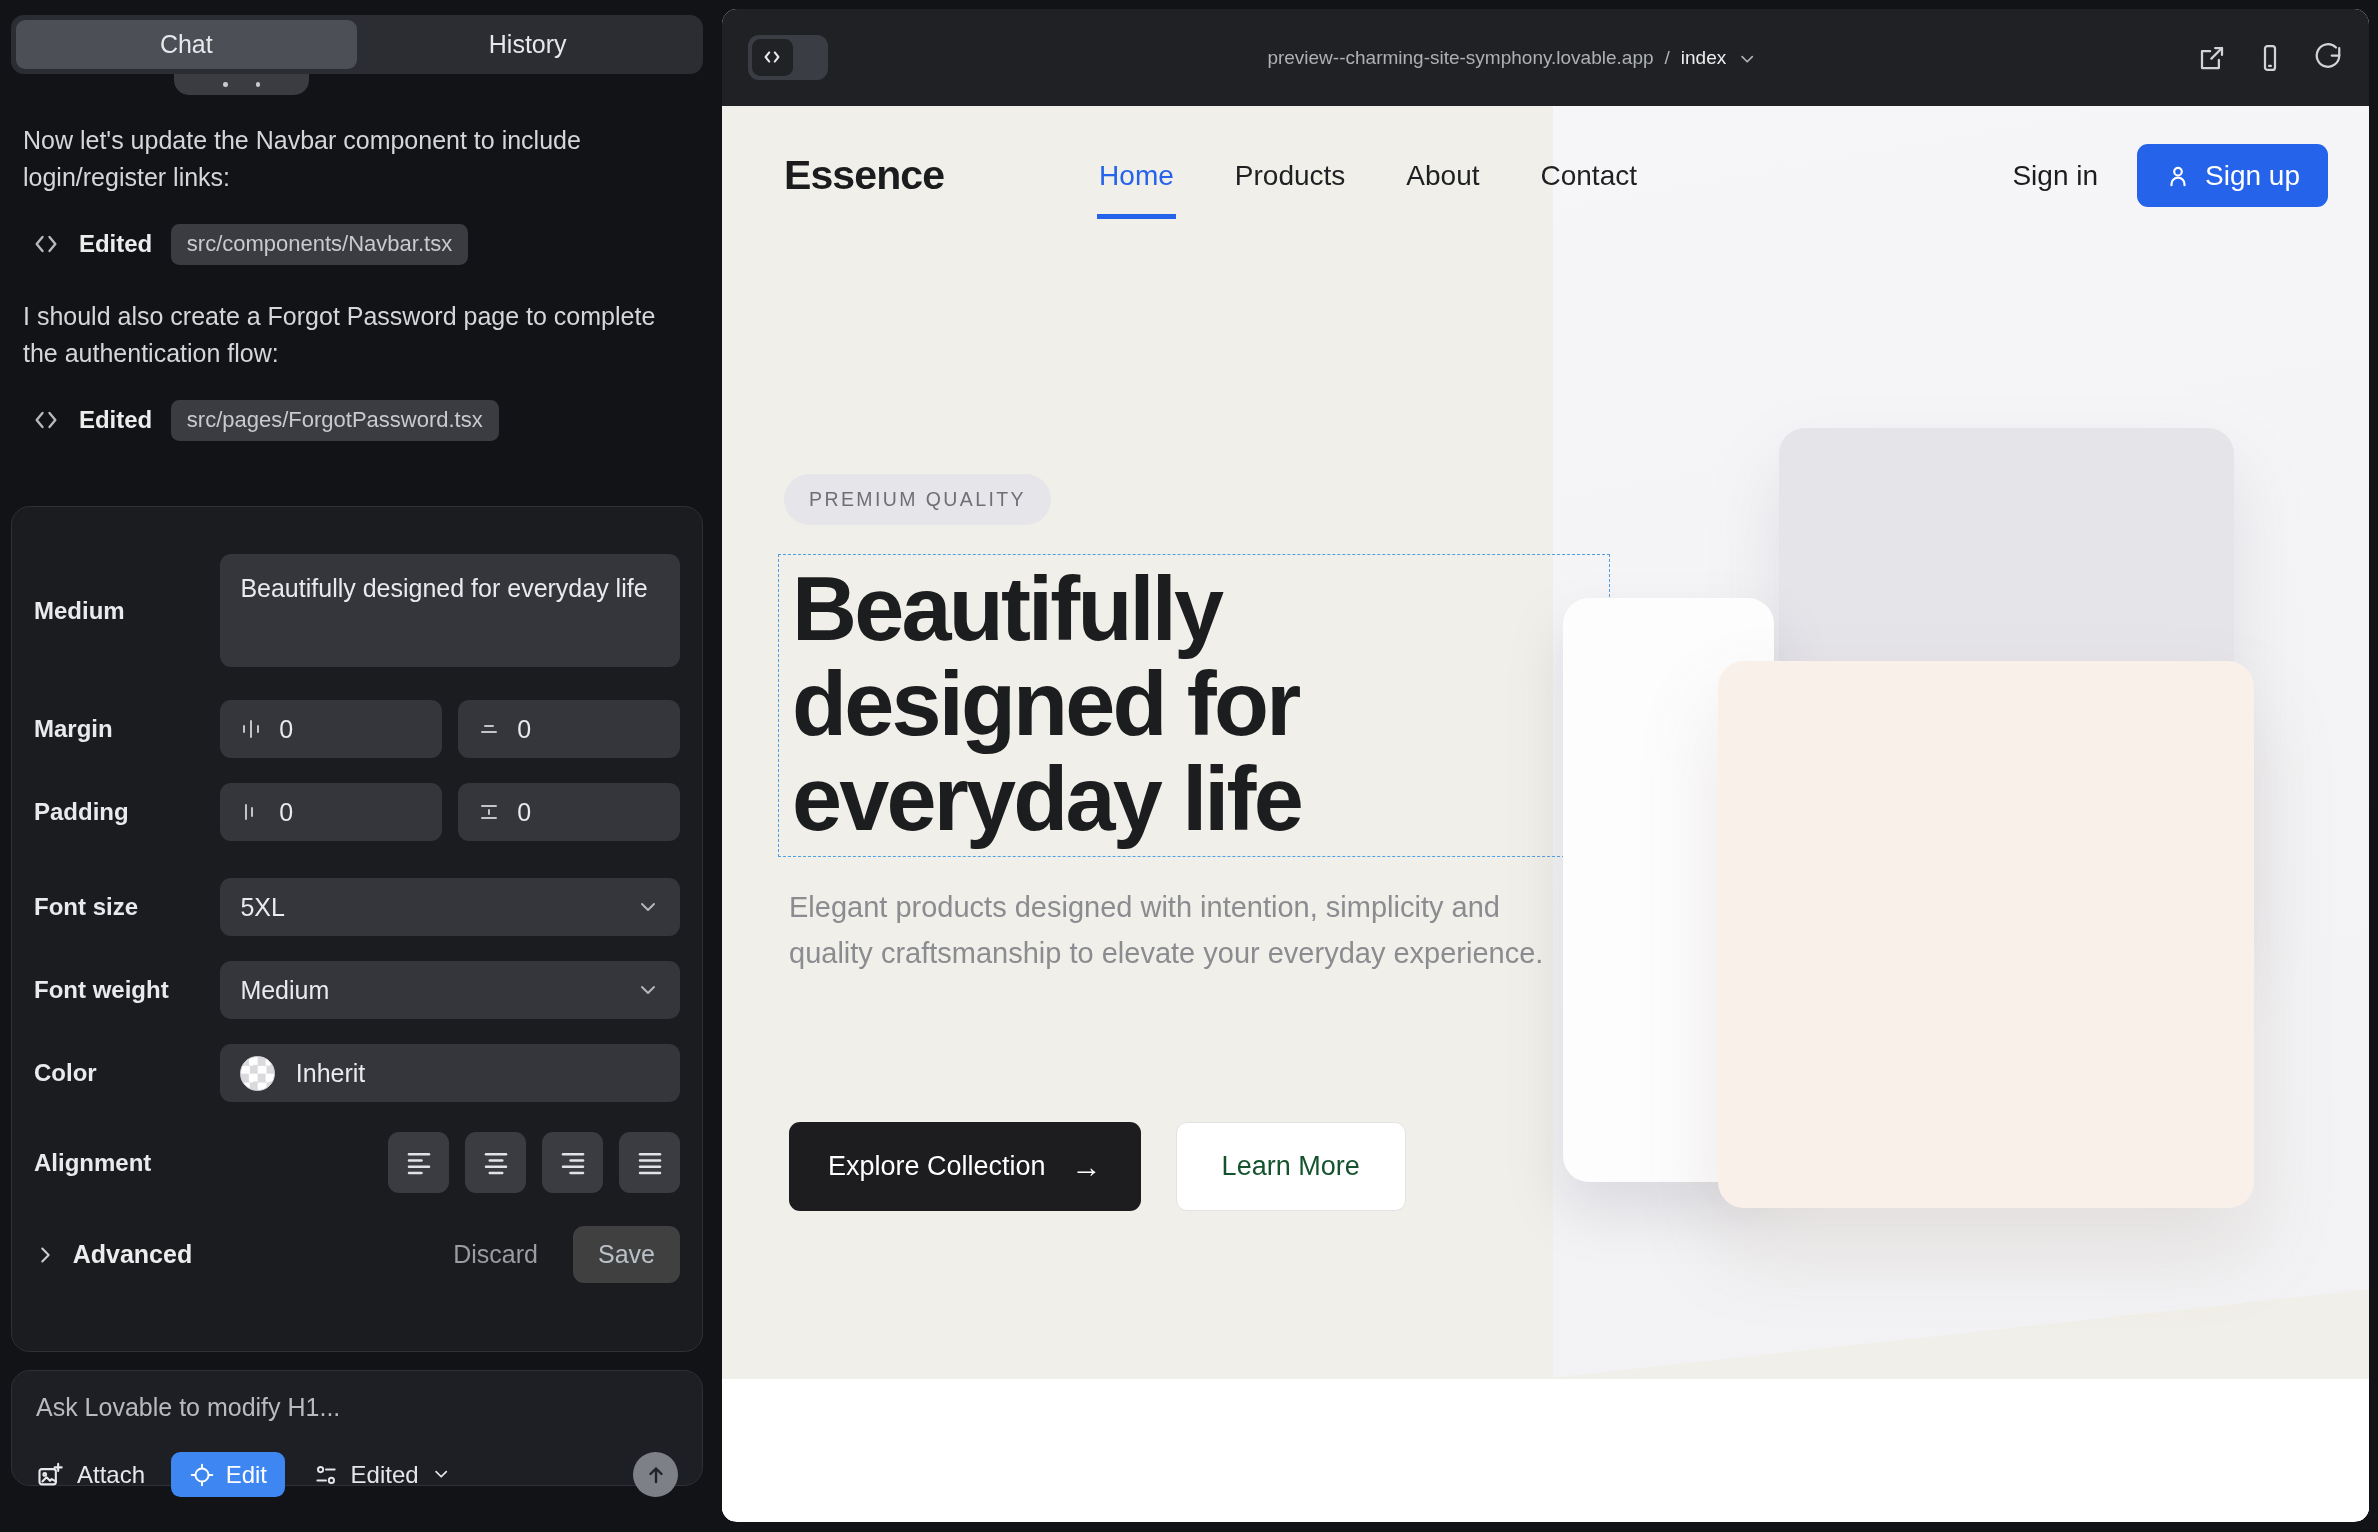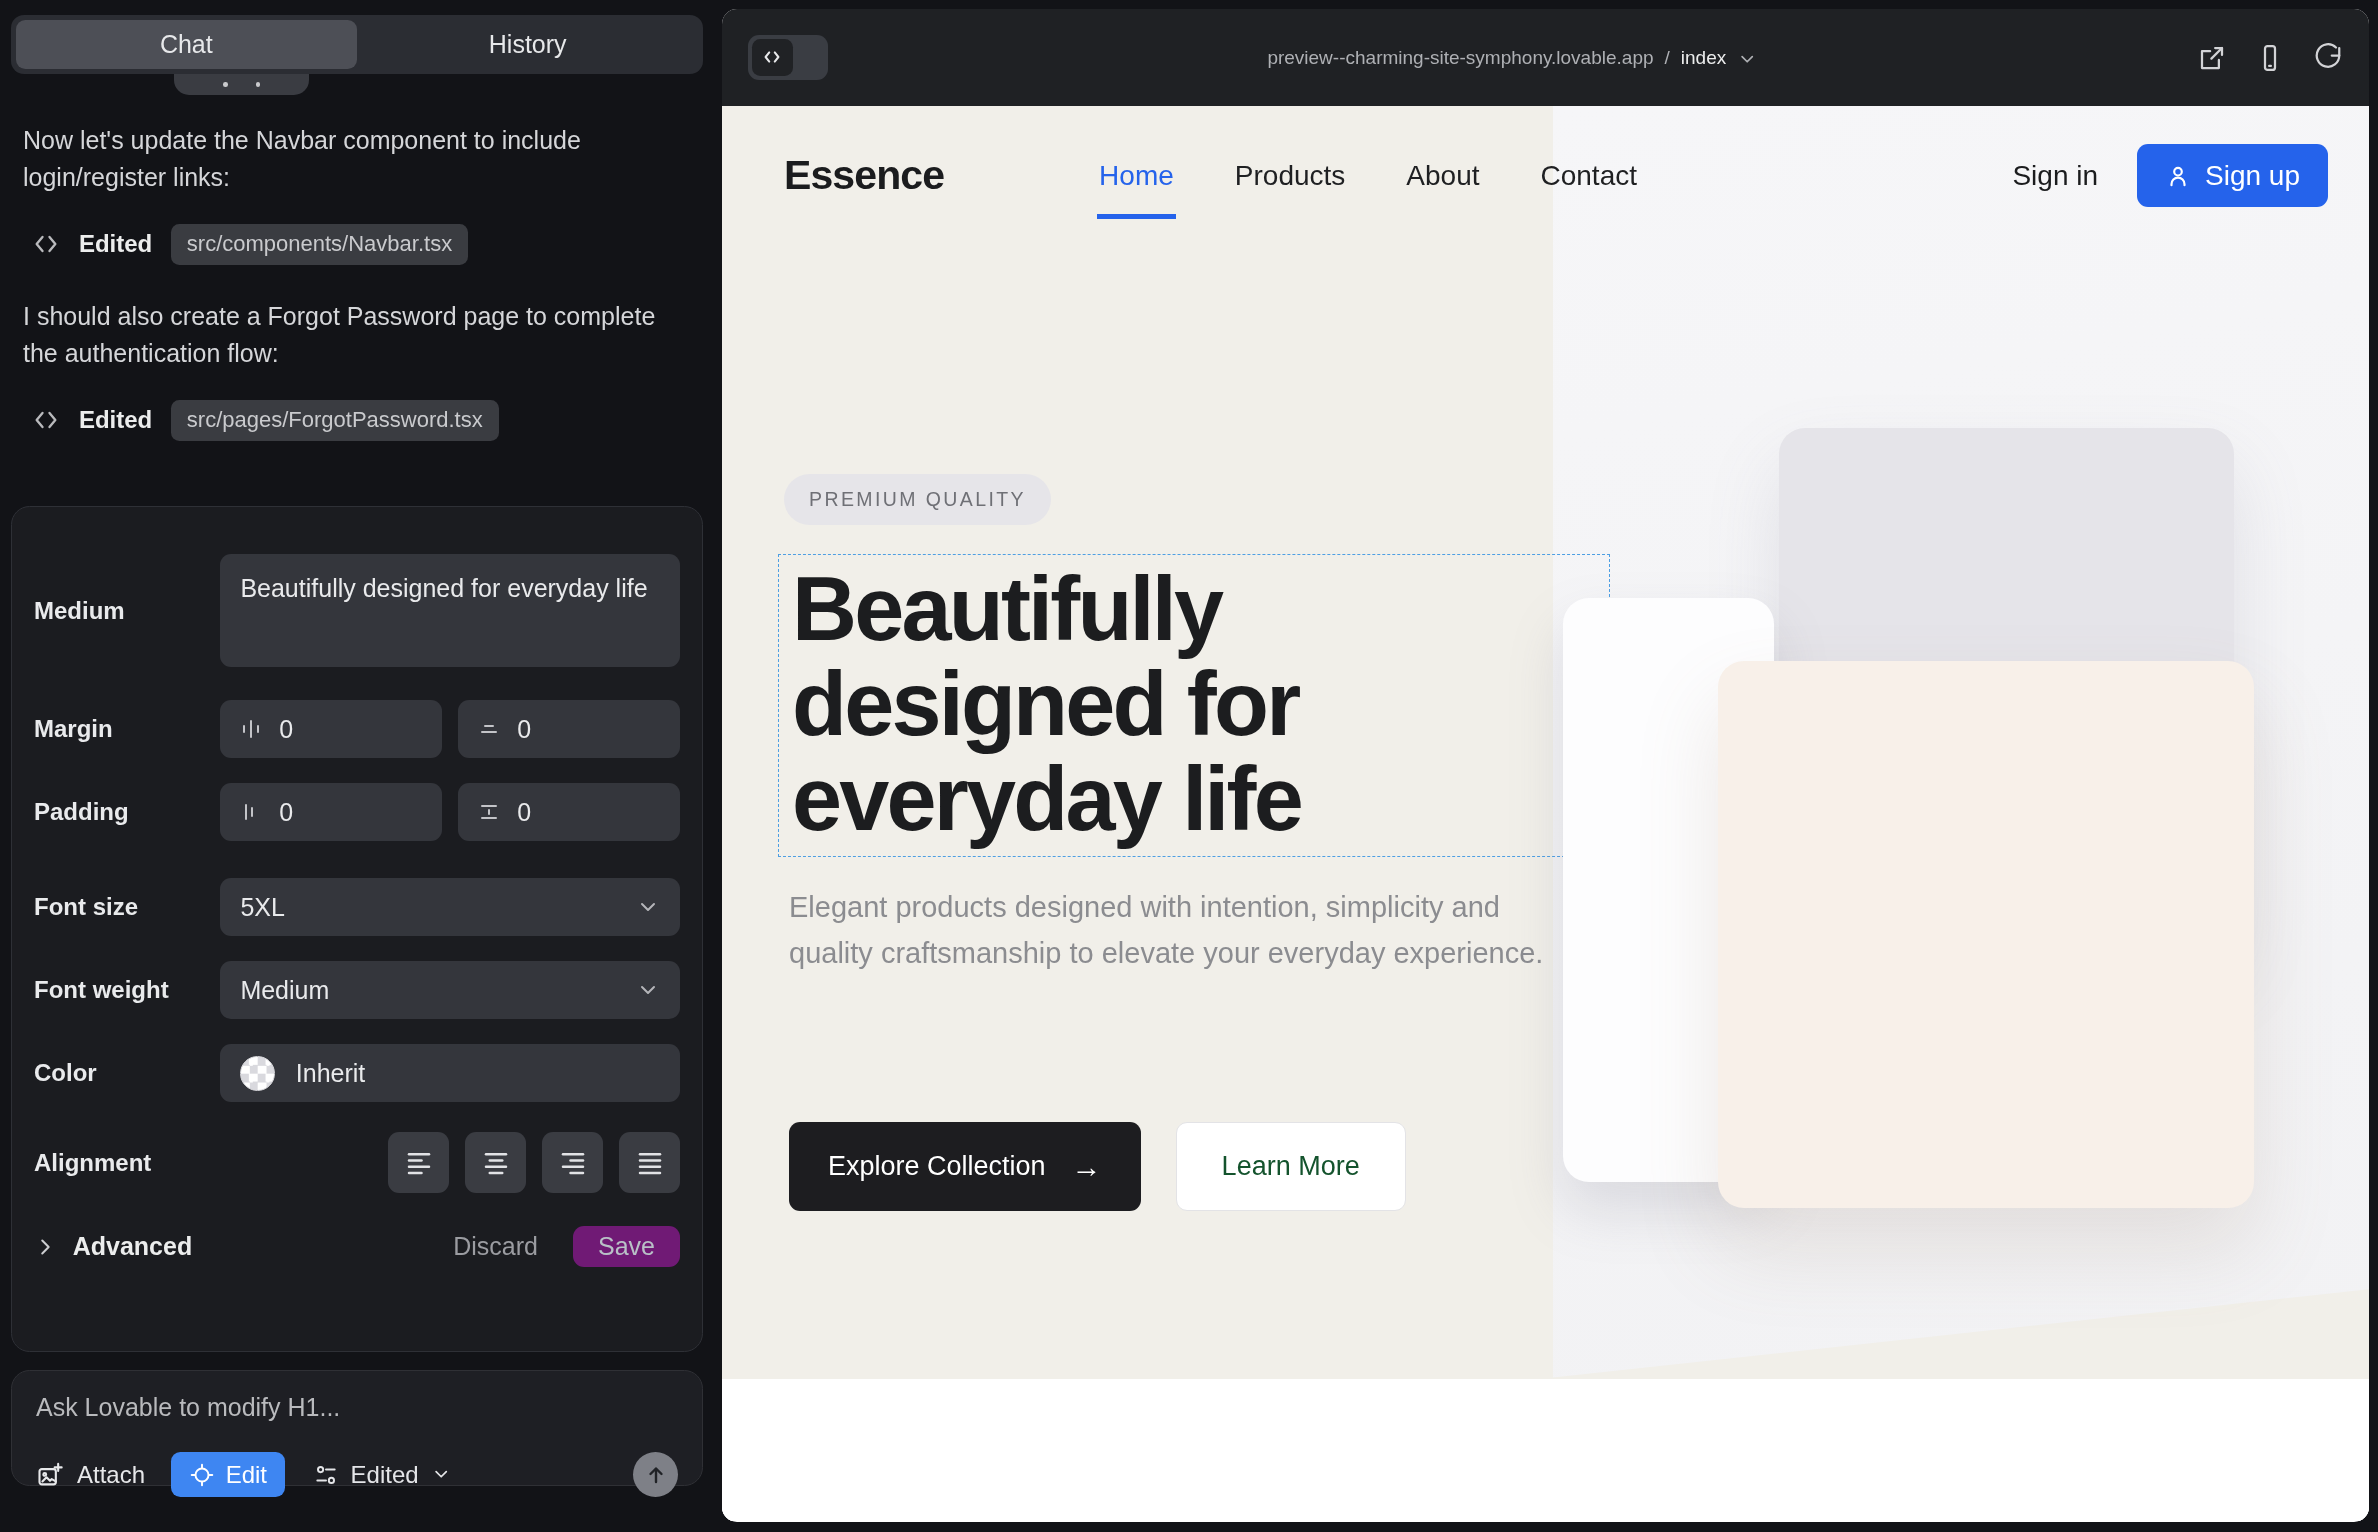--- a/index.html
+++ b/index.html
@@ -45,21 +45,21 @@
   .select .chev{margin-left:auto;color:#b4b5b9;}
   .swatch{width:33px;height:33px;border-radius:50%;margin-right:20.4px;border:0.9px solid #d8d8dc;
           background:repeating-conic-gradient(#ffffff 0% 25%, #d9d9de 0% 50%) 0 0/16.7px 16.7px;}
   .alignbtns{margin-left:auto;display:flex;gap:16px;}
   .alignbtn{width:61px;height:61px;background:#3a3c42;border-radius:11px;display:flex;
             align-items:center;justify-content:center;color:#e2e3e6;}
   .efoot{display:flex;align-items:center;margin-top:33px;}
   .advanced{display:flex;gap:16.7px;align-items:center;color:#eceded;font-size:25px;font-weight:600;}
   .advanced .chev{color:#cdced1;}
   .discard{margin-left:auto;color:#9b9ca1;font-size:25px;margin-right:35px;}
-  .savebtn{background:#701a75;color:#b9c0c7;font-size:25px;padding:6px 25px;border-radius:11px;}
+  .savebtn{background:#404040;color:#b9c0c7;font-size:25px;padding:14px 25px;border-radius:11px;}
 
   
   .composer{position:absolute;left:11px;top:1370px;width:692px;height:116px;background:#1e1f24;
             border:1.9px solid #2f3035;border-radius:18.6px;padding:22px 24px;box-sizing:border-box;}
   .ph{font-size:25px;color:#b9babd;}
   .crow{display:flex;align-items:center;margin-top:30px;}
   .attach{display:flex;gap:13px;align-items:center;color:#e7e8ea;font-size:24px;}
   .editpill{margin-left:26px;display:flex;gap:11px;align-items:center;background:#3e86f2;
             border-radius:9.3px;padding:8.3px 17.6px;color:#fff;font-size:24px;}
   .mode{margin-left:28px;display:flex;gap:12px;align-items:center;color:#e4e5e8;font-size:24px;}

